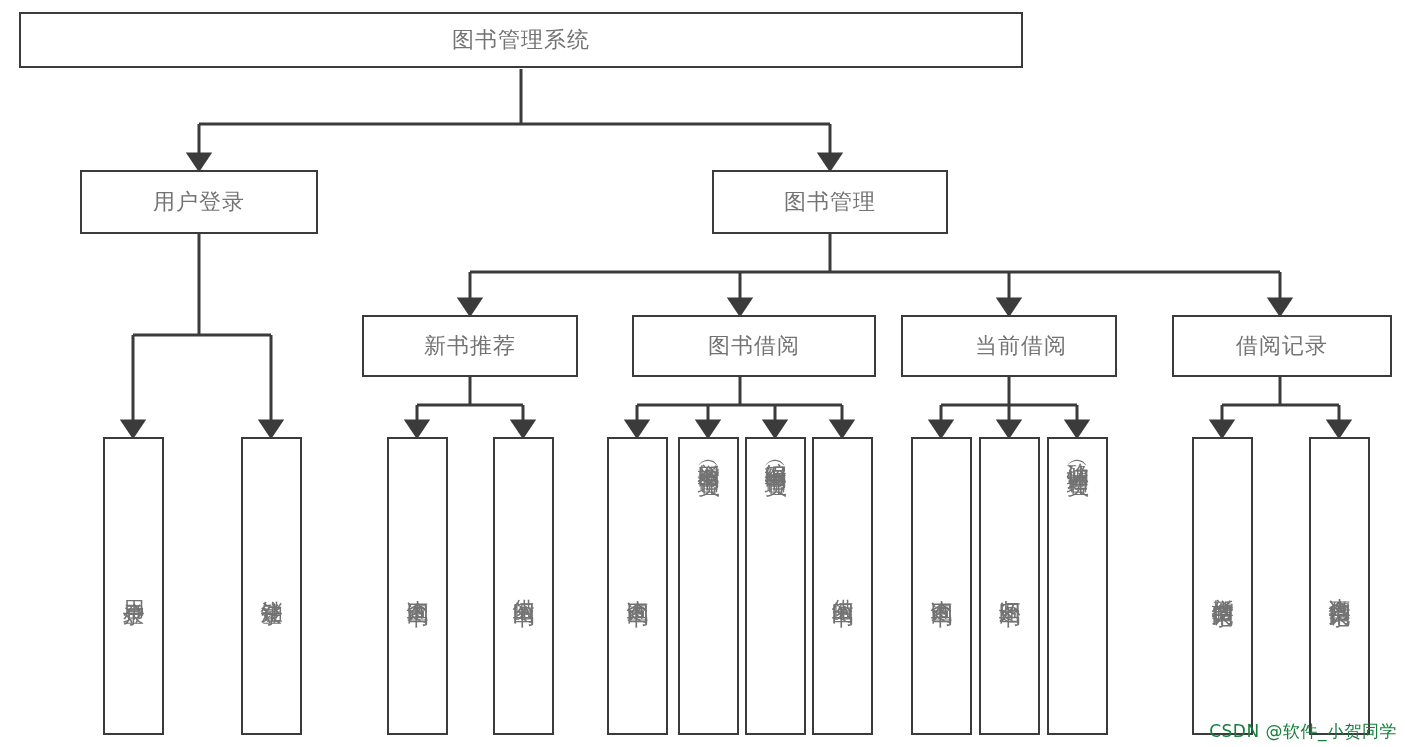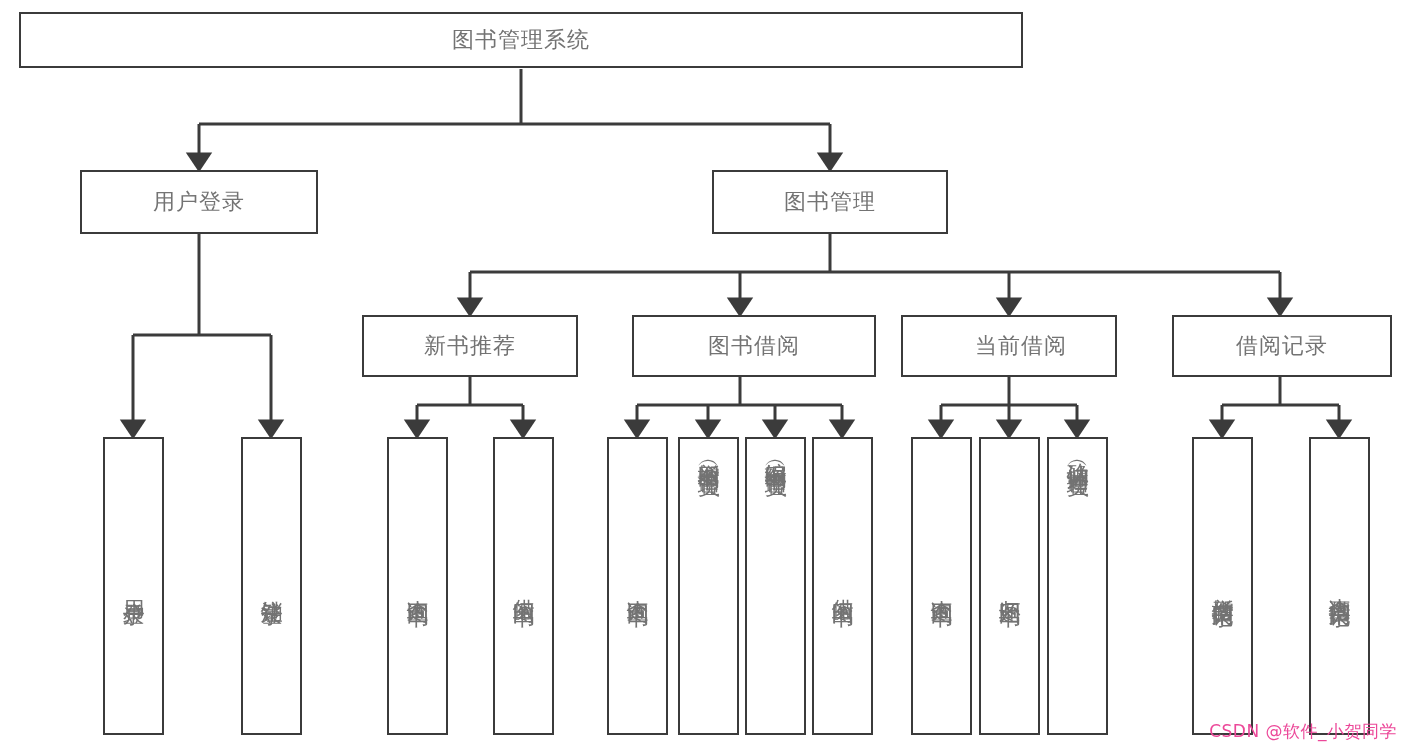--- a/index.html
+++ b/index.html
@@ -54,21 +54,21 @@
   }
   .node.v.centered {
     align-items: center;
     padding-top: 0;
   }
   .watermark {
     position: absolute;
     right: 8px;
     bottom: 4px;
     font-size: 17px;
-    color: #ec4899;
+    color: #15803d;
     letter-spacing: 0.5px;
     white-space: nowrap;
   }
 </style>
 </head>
 <body>
 
 <div id="canvas">
 
   <svg class="wires" viewBox="0 0 1405 747" xmlns="http://www.w3.org/2000/svg">

